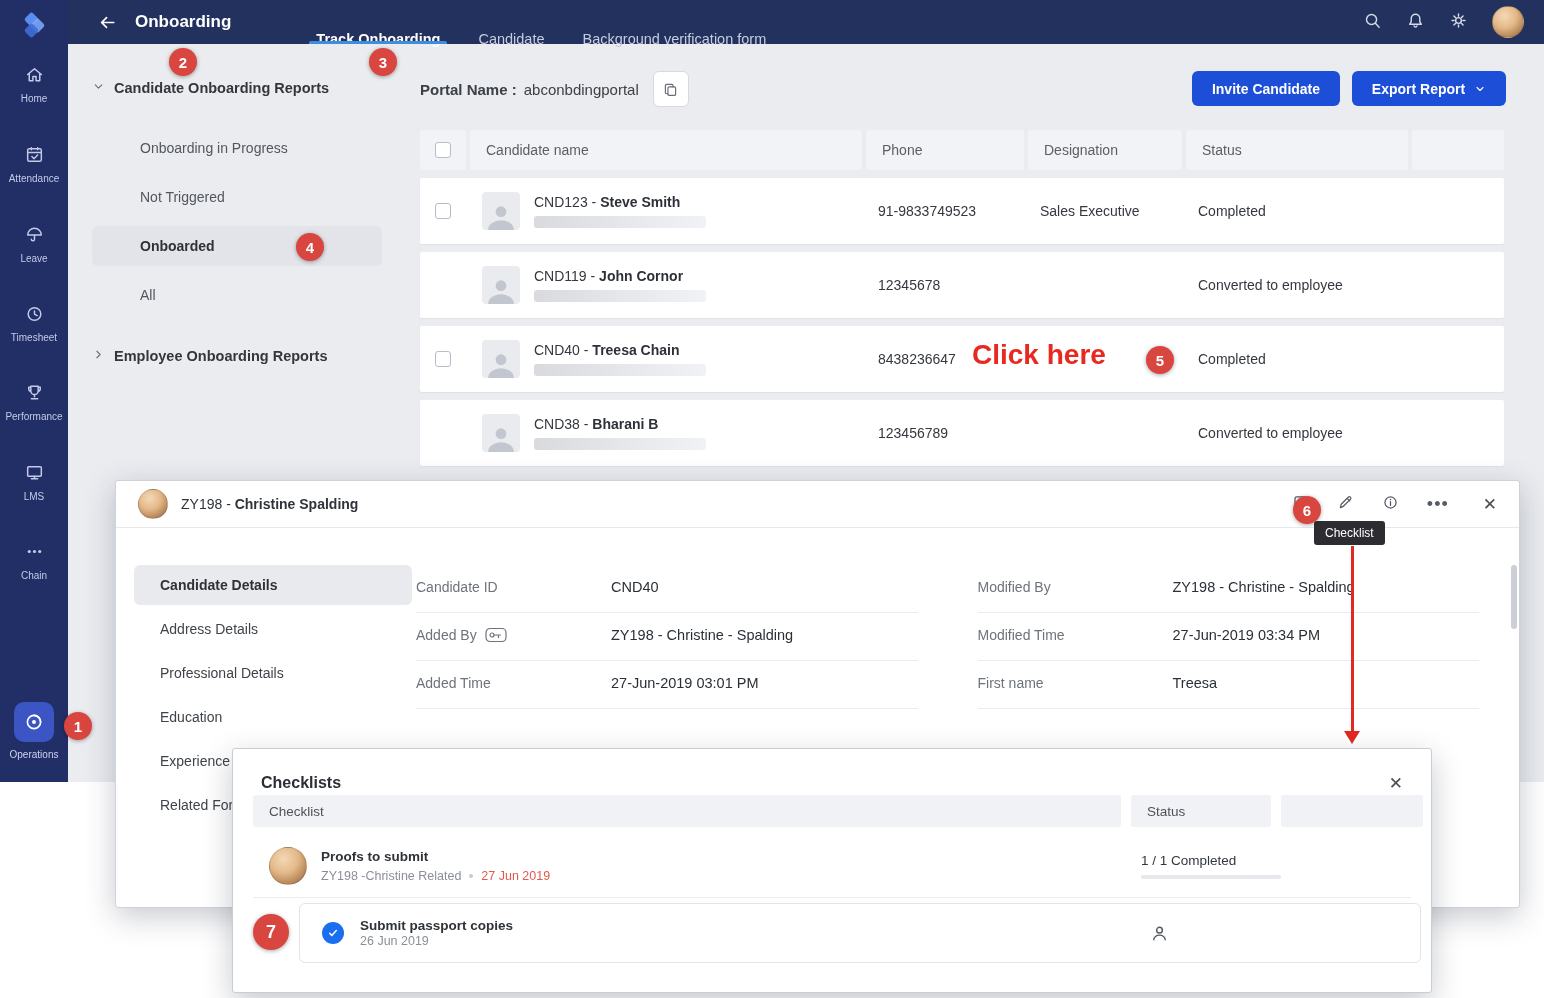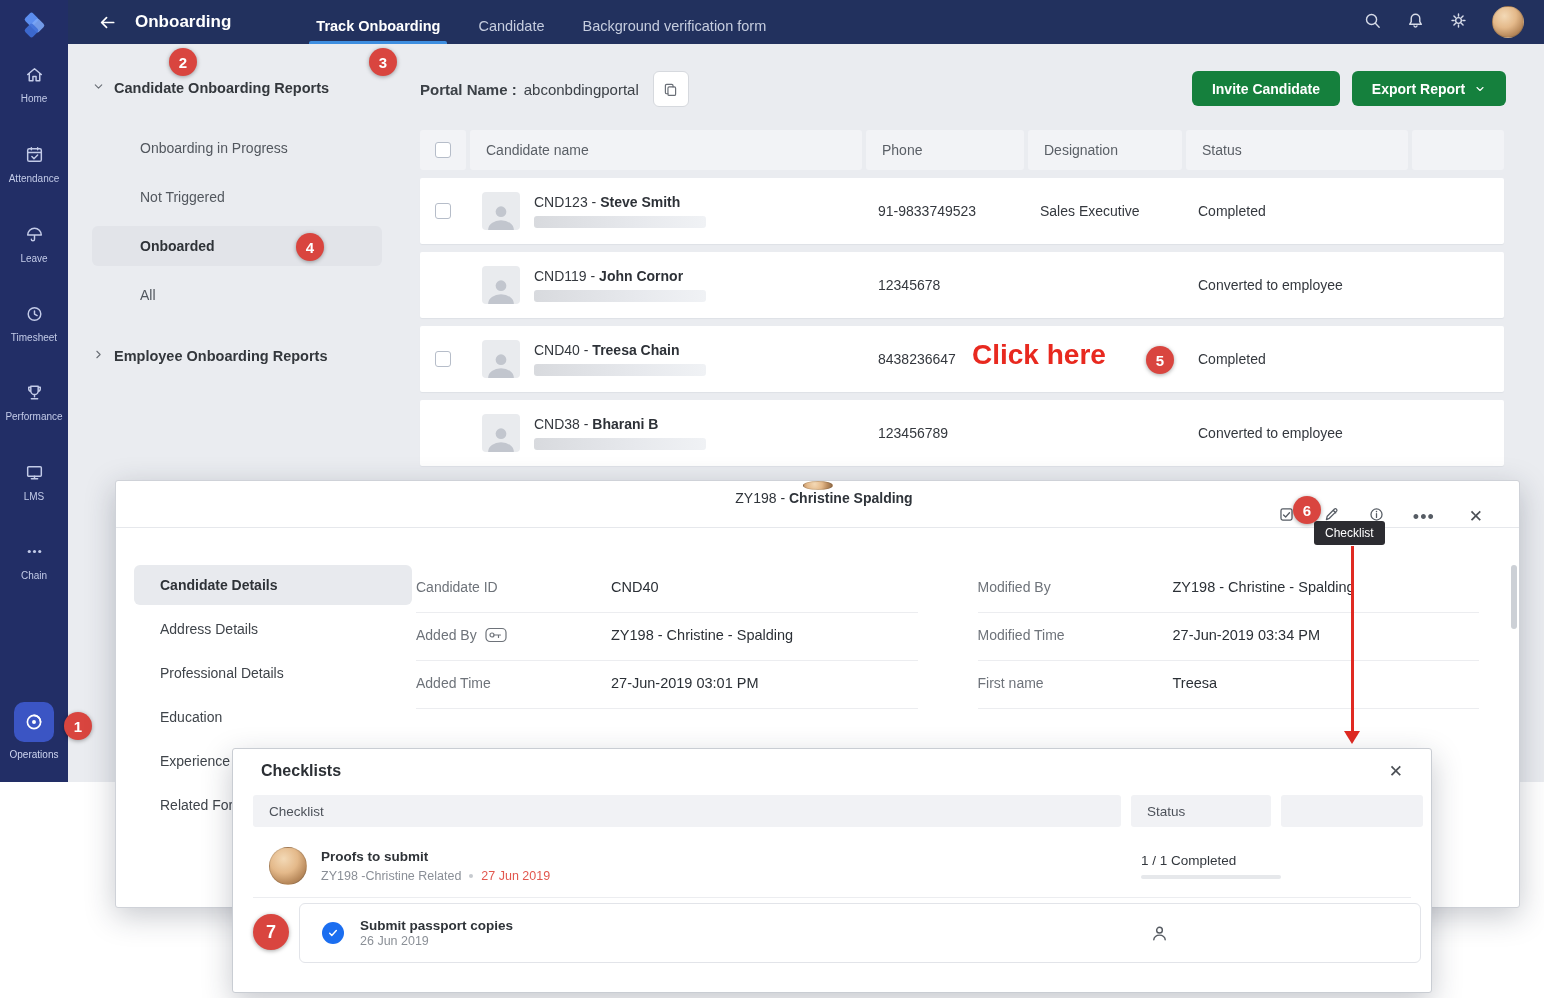--- a/index.html
+++ b/index.html
@@ -15,21 +15,21 @@
   .rail-ops{position:absolute;top:702px;left:0;width:68px;display:flex;flex-direction:column;align-items:center;gap:7px;color:#cdd4ef;font-size:10px;}
   .ops-tile{width:40px;height:40px;border-radius:10px;background:#3b55c4;display:flex;align-items:center;justify-content:center;}
   .ops-tile svg{stroke:#fff;fill:none;stroke-width:1.5;stroke-linecap:round;}
 
   
   .navbar{position:absolute;left:68px;top:0;width:1476px;height:44px;background:#22315e;display:flex;align-items:center;z-index:3;}
   .nav-back{margin-left:30px;display:flex;align-items:center;cursor:pointer;}
   .nav-back svg{stroke:#fff;fill:none;stroke-width:1.8;stroke-linecap:round;stroke-linejoin:round;}
   .nav-title{color:#fff;font-size:17px;font-weight:700;margin-left:18px;}
   .nav-tabs{display:flex;margin-left:66px;height:44px;}
-  .tab{color:#c6cddf;font-size:14.5px;padding:4px 19px;line-height:44px;position:relative;cursor:pointer;white-space:nowrap;}
+  .tab{color:#c6cddf;font-size:14.5px;padding:17px 19px;line-height:44px;position:relative;cursor:pointer;white-space:nowrap;}
   .tab.active{color:#fff;font-weight:700;}
   .tab.active::after{content:"";position:absolute;left:12px;right:12px;bottom:0;height:3px;background:#3e8ee0;border-radius:2px 2px 0 0;}
   .nav-right{margin-left:auto;display:flex;align-items:center;gap:24px;margin-right:20px;}
   .nav-right svg{stroke:#d6dbe8;fill:none;stroke-width:1.5;stroke-linecap:round;stroke-linejoin:round;}
   .avatar-photo{border-radius:50%;background:radial-gradient(circle at 38% 30%,#f3d9b6 0%,#e4b98a 42%,#b98a5c 72%,#8d6a48 100%);border:1px solid rgba(0,0,0,.12);}
   .nav-avatar{width:30px;height:30px;}
 
   
   .content-bg{position:absolute;left:68px;top:44px;width:1476px;height:738px;background:#eaecf0;}
 
@@ -40,21 +40,21 @@
   .report-item{position:absolute;left:92px;width:290px;height:40px;display:flex;align-items:center;padding-left:48px;box-sizing:border-box;font-size:14px;color:#52575e;border-radius:6px;cursor:pointer;}
   .rp-0{top:128px}.rp-1{top:177px}.rp-2{top:226px}.rp-3{top:275px}
   .report-item.selected{background:#e2e4e9;color:#2e3237;font-weight:600;}
 
   .portal{position:absolute;left:420px;top:72px;height:34px;display:flex;align-items:center;font-size:15px;color:#3c4147;}
   .portal .plabel{font-weight:700;}
   .portal .pvalue{margin-left:7px;}
   .copy-box{margin-left:14px;width:34px;height:34px;background:#fff;border:1px solid #d6d9de;border-radius:6px;display:flex;align-items:center;justify-content:center;cursor:pointer;}
   .copy-box svg{stroke:#6a6f77;fill:none;stroke-width:1.4;stroke-linecap:round;stroke-linejoin:round;}
 
-  .btn{position:absolute;top:71px;height:35px;background:#15803d;color:#fff;border:none;border-radius:6px;font-size:14px;font-weight:600;display:flex;align-items:center;justify-content:center;gap:9px;cursor:pointer;font-family:inherit;}
+  .btn{position:absolute;top:71px;height:35px;background:#1d4ed8;color:#fff;border:none;border-radius:6px;font-size:14px;font-weight:600;display:flex;align-items:center;justify-content:center;gap:9px;cursor:pointer;font-family:inherit;}
   .btn-invite{left:1192px;width:148px;}
   .btn-export{left:1352px;width:154px;}
   .btn svg{stroke:#fff;fill:none;stroke-width:1.8;stroke-linecap:round;stroke-linejoin:round;}
 
   .thead{position:absolute;left:420px;top:130px;display:flex;gap:4px;}
   .th{height:40px;background:#f2f3f6;border-radius:3px;display:flex;align-items:center;padding-left:16px;box-sizing:border-box;font-size:14px;color:#5a5f66;}
   .th.cb{width:46px;padding:0;justify-content:center;}
   .th.c-name{width:392px}.th.c-phone{width:158px}.th.c-desg{width:154px}.th.c-status{width:222px}.th.c-extra{width:92px}
   .checkbox{width:16px;height:16px;background:#fff;border:1.5px solid #b6bdc9;border-radius:3px;box-sizing:border-box;cursor:pointer;}
 
@@ -77,21 +77,21 @@
   .bd-1{left:64px;top:712px;}
   .bd-2{left:169px;top:48px;}
   .bd-3{left:369px;top:48px;}
   .bd-4{left:296px;top:233px;}
   .bd-5{left:1146px;top:346px;}
   .bd-6{left:1293px;top:496px;z-index:15;}
   .bd-7{left:253px;top:914px;z-index:35;}
 
   
   .cmodal{position:absolute;left:115px;top:480px;width:1405px;height:428px;background:#fff;border:1px solid #cfd2d8;border-radius:3px;box-shadow:0 8px 30px rgba(30,40,60,.25);z-index:10;box-sizing:border-box;}
-  .cm-head{height:46px;border-bottom:1px solid #e6e8ec;display:flex;align-items:center;padding:0 36px;flex-direction:column;}
+  .cm-head{height:46px;border-bottom:1px solid #e6e8ec;display:flex;align-items:center;padding:0 22px;}
   .cm-avatar{width:28px;height:28px;}
   .cm-title{margin-left:13px;font-size:14px;color:#2f343a;}
   .cm-title b{font-weight:700;}
   .cm-icons{margin-left:auto;display:flex;align-items:center;gap:28px;color:#565c64;}
   .cm-icons svg{stroke:#565c64;fill:none;stroke-width:1.5;stroke-linecap:round;stroke-linejoin:round;cursor:pointer;}
   .cm-dots{font-size:18px;color:#565c64;line-height:10px;cursor:pointer;letter-spacing:1px;}
   .cm-close{font-size:17px;color:#4b4f55;margin-left:6px;cursor:pointer;font-weight:600;}
   .cm-tooltip{position:absolute;left:1198px;top:40px;background:#2c2c31;color:#fff;font-size:12px;padding:5px 11px;border-radius:3px;white-space:nowrap;}
   .cm-nav{position:absolute;left:18px;top:84px;width:278px;display:flex;flex-direction:column;gap:4px;}
   .cm-nav-item{height:40px;display:flex;align-items:center;padding-left:26px;font-size:14px;color:#3f444a;border-radius:6px;cursor:pointer;}
@@ -102,21 +102,21 @@
   .flabel svg{stroke:#6e737a;fill:none;stroke-width:1.2;stroke-linecap:round;}
   .fvalue{font-size:14.5px;color:#2b3036;line-height:1.45;max-width:200px;}
   .cm-scroll{position:absolute;right:2px;top:84px;width:6px;height:64px;background:#ccd0d6;border-radius:3px;cursor:pointer;}
 
   
   .arrow-line{position:absolute;left:1351px;top:546px;width:2.5px;height:186px;background:#e02a22;z-index:22;}
   .arrow-head{position:absolute;left:1344px;top:731px;width:0;height:0;border-left:8px solid transparent;border-right:8px solid transparent;border-top:13px solid #e02a22;z-index:22;}
 
   
   .kmodal{position:absolute;left:232px;top:748px;width:1200px;height:245px;background:#fff;border:1px solid #c9cdd3;border-radius:3px;box-shadow:0 10px 30px rgba(30,40,60,.25);z-index:30;box-sizing:border-box;}
-  .km-head{height:40px;display:flex;align-items:center;padding:2px 28px;}
+  .km-head{height:40px;display:flex;align-items:center;padding:14px 28px;}
   .km-title{font-size:16px;font-weight:700;color:#2c3035;}
   .km-close{margin-left:auto;font-size:17px;color:#4b4f55;font-weight:600;cursor:pointer;}
   .km-thead{position:absolute;left:20px;top:46px;display:flex;gap:10px;}
   .km-th{height:32px;background:#f1f2f5;border-radius:3px;display:flex;align-items:center;padding-left:16px;box-sizing:border-box;font-size:13.5px;color:#4d525a;}
   .km-th.c1{width:868px}.km-th.c2{width:140px}.km-th.c3{width:142px}
   .km-group{position:absolute;left:20px;top:86px;right:20px;height:62px;display:flex;align-items:center;border-bottom:1px solid #ecedf0;}
   .km-gavatar{width:36px;height:36px;margin-left:16px;flex:none;}
   .km-gtext{margin-left:14px;display:flex;flex-direction:column;gap:5px;}
   .km-gname{font-size:13.5px;font-weight:700;color:#2f3338;}
   .km-gmeta{display:flex;align-items:center;gap:8px;font-size:12.5px;}

